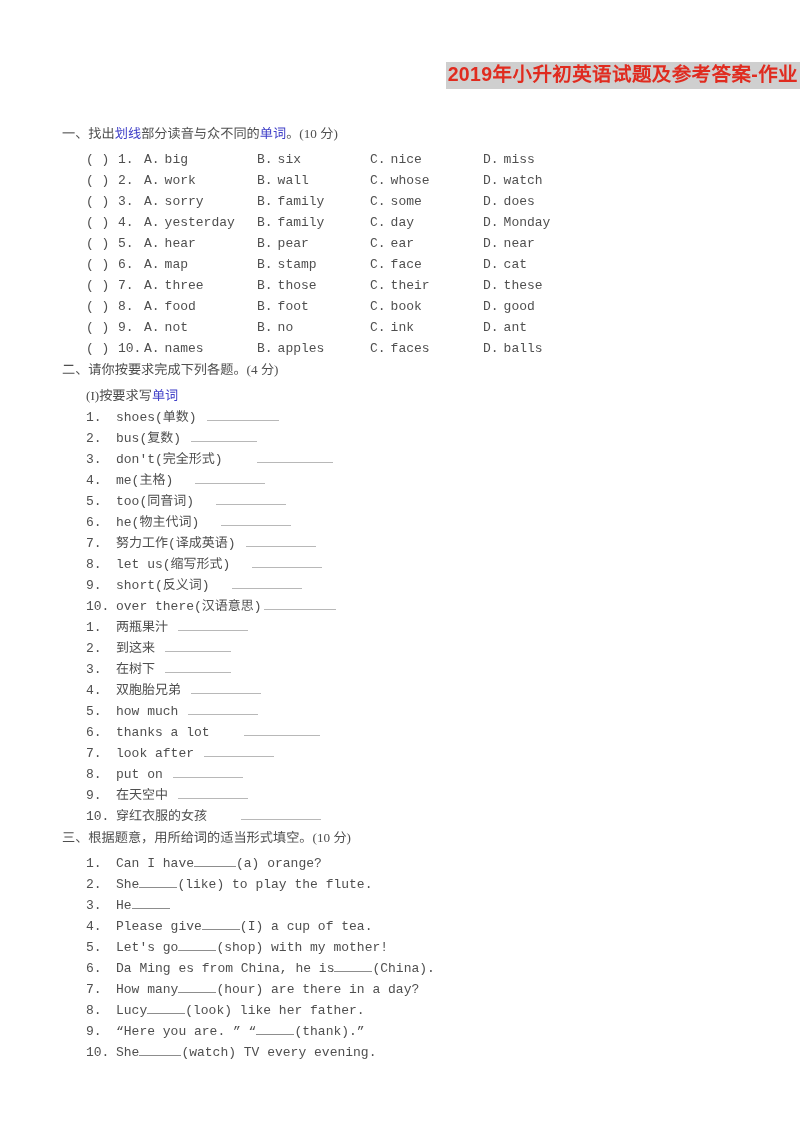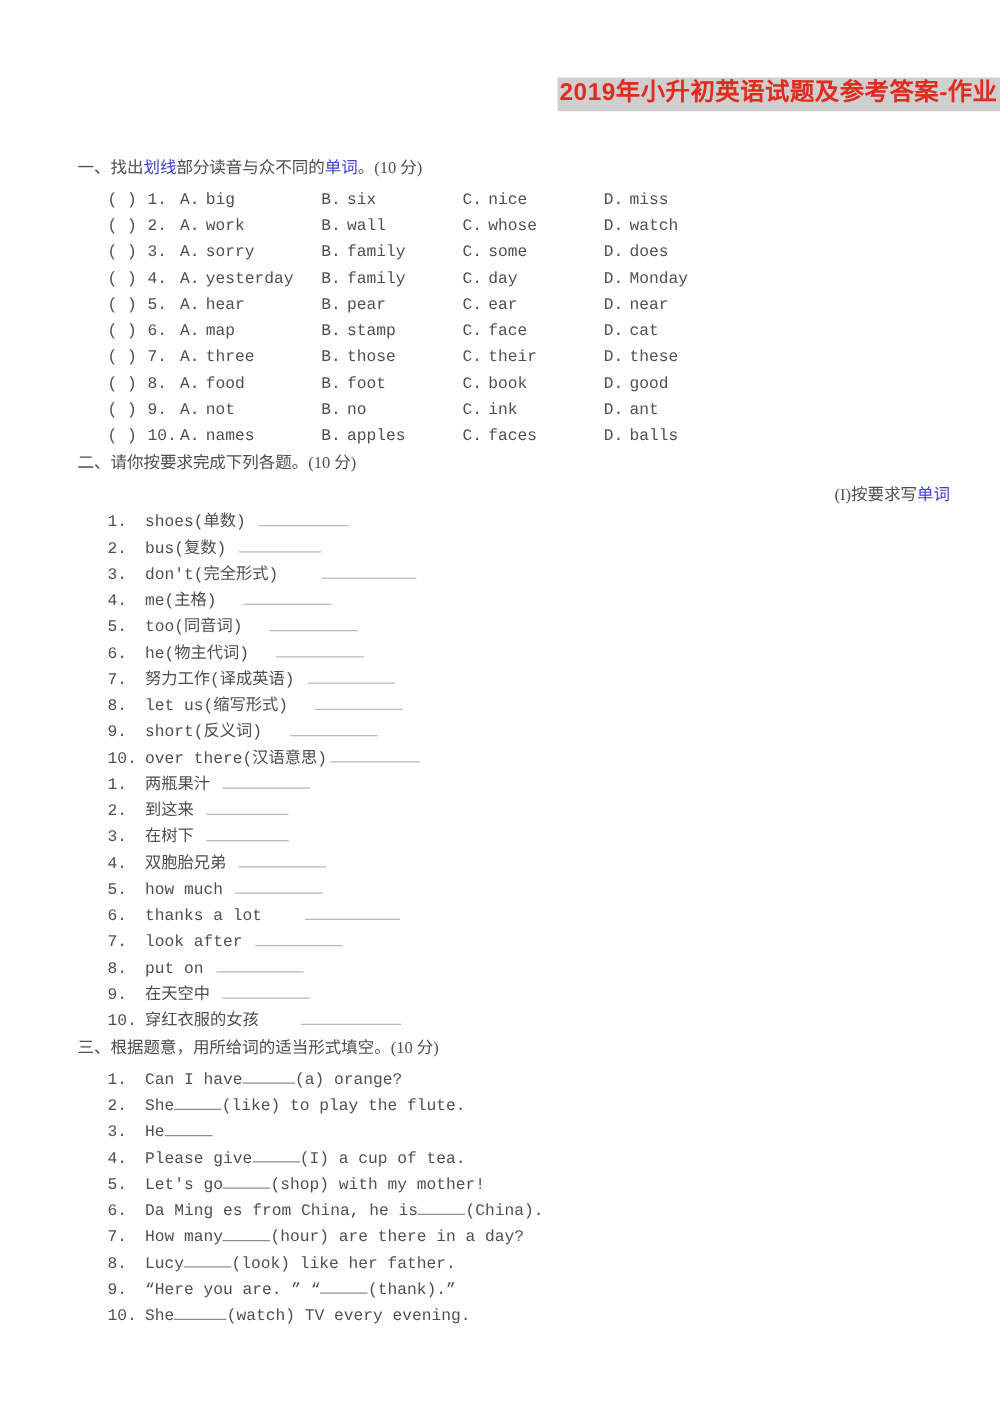--- a/index.html
+++ b/index.html
@@ -57,21 +57,20 @@
     white-space: nowrap;
     font-family: "Liberation Serif", "DejaVu Serif", serif;
   }
   .sub-head {
     font-size: 13.2px;
     color: #4f4f4f;
     margin: 0 0 1px 0;
     padding-left: 24px;
     line-height: 21px;
     white-space: nowrap;
-    text-align: right;
   }
   .blue {
     color: #4040c8;
   }
 
   
   .mc-list {
     margin: 0;
     padding: 0 0 0 24px;
     list-style: none;
@@ -234,21 +233,21 @@
         <li class="mc-row">
           <span class="mc-paren">(    )</span>
           <span class="mc-num">10.</span>
           <span class="mc-opt"><span class="lbl">A.</span><span>names</span></span>
           <span class="mc-opt"><span class="lbl">B.</span><span>apples</span></span>
           <span class="mc-opt"><span class="lbl">C.</span><span>faces</span></span>
           <span class="mc-opt"><span class="lbl">D.</span><span>balls</span></span>
         </li>
       </ul>
 
-    <div class="sec-head">二、请你按要求完成下列各题。(10 分)</div>
+    <div class="sec-head">二、请你按要求完成下列各题。(4 分)</div>
 
     <div class="sub-head">
       <span>(I)按要求写</span><span class="blue">单词</span>
     </div>
 
     <ul class="num-list" id="part-one-list">
         <li class="num-row">
           <span class="idx">1.</span>
           <span class="txt">shoes(单数)</span>
           <span class="blank gap-s" style="width: 72px;"></span>

